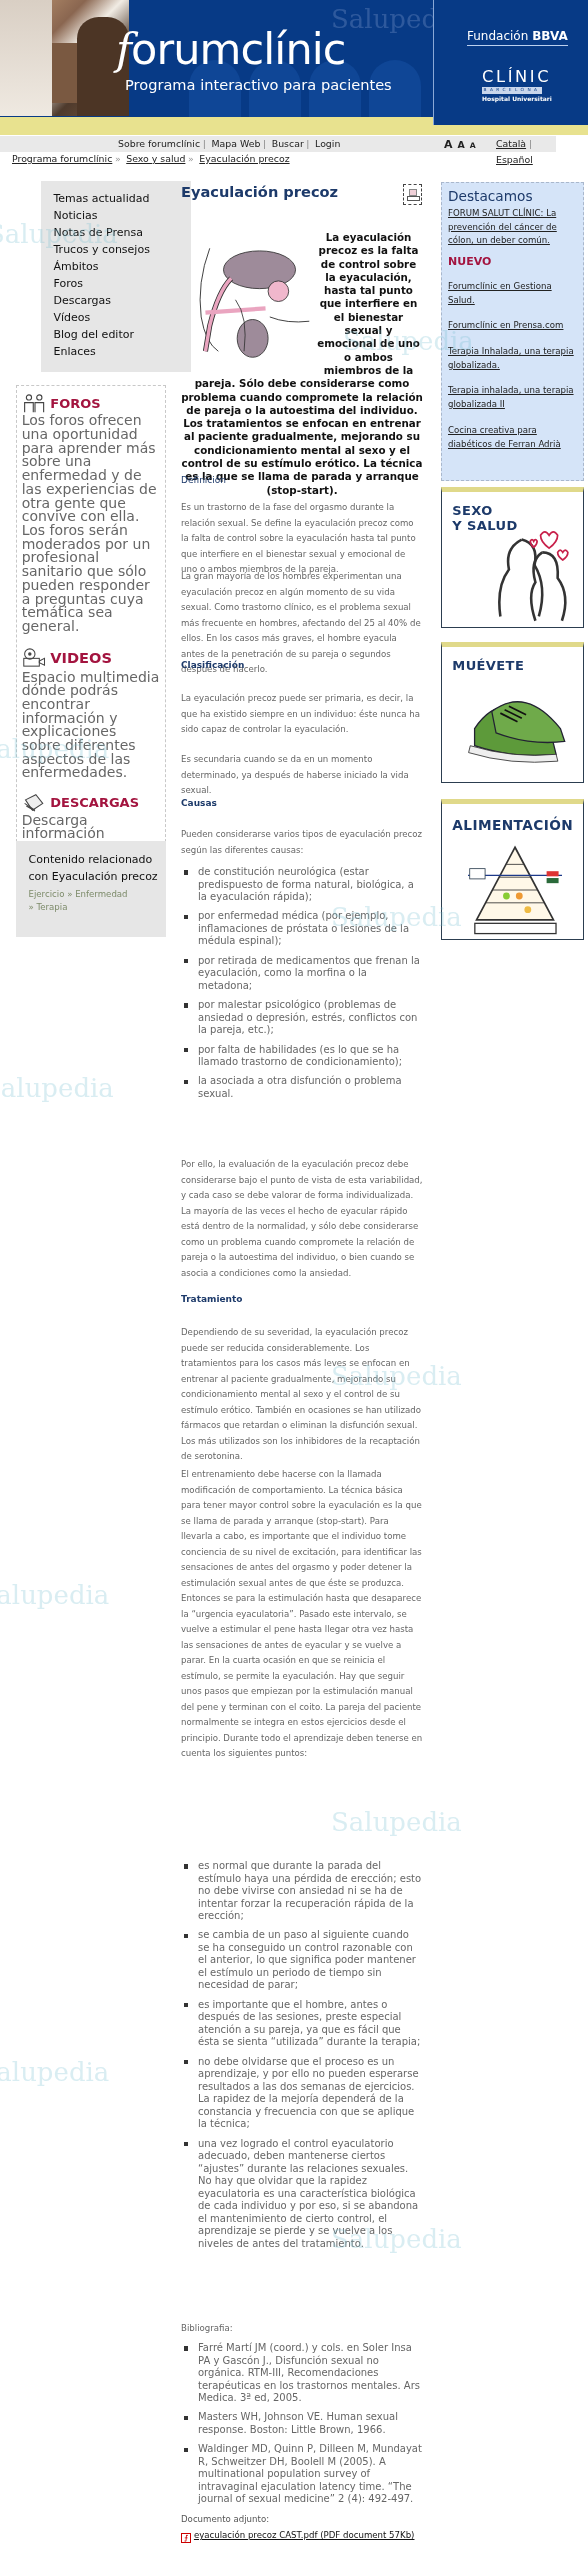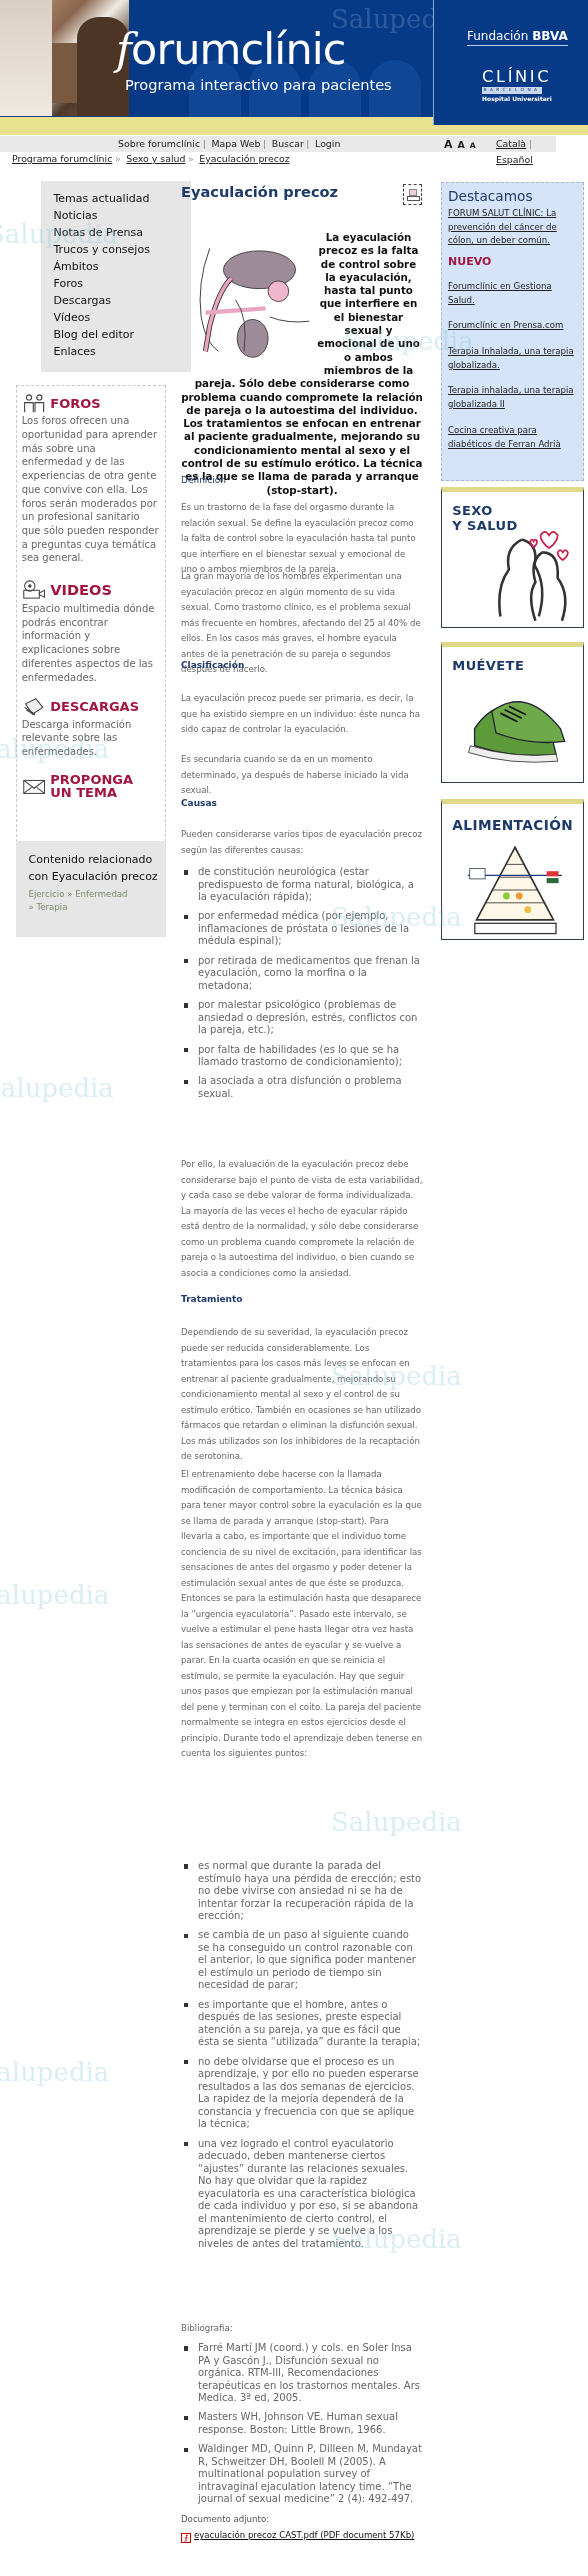--- a/index.html
+++ b/index.html
@@ -41,21 +41,21 @@
   .breadcrumb .sep { color: #999; margin: 0 2.6px; }
 
   
   .leftnav { position: absolute; left: 15.5px; top: 181px; width: 150px; height: 191px; background: #e6e6e6; padding: 9.4px 0 0 13px; margin-left: 25px; }
   .leftnav a { display: block; font-size: 11px; line-height: 17px; color: #111; text-decoration: none; }
   .promo { position: absolute; left: 15.5px; top: 385px; width: 150px; height: 477px; border: 0.9px dashed #c8c8c8; padding: 6.9px 5.2px 0 5.2px; }
   .promo-item { margin-bottom: 12px; }
   .promo-head { display: flex; align-items: center; height: 20.6px; }
   .promo-head .ico { width: 26px; height: 19px; margin-right: 2.6px; display: inline-block; }
   .promo-head .t { font-size: 13px; font-weight: bold; color: #a3143f; line-height: 13px; }
-  .promo-text { font-size: 10px; line-height: 13.7px; color: #666; margin-top: 0.9px; }
+  .promo-text { font-size: 14px; line-height: 13.7px; color: #666; margin-top: 0.9px; }
   .related-box { position: absolute; left: 15.5px; top: 840px; width: 150px; height: 96px; background: #e6e6e6; padding: 10.3px 0 0 13px; }
   .related-box .title { font-size: 11px; line-height: 17px; color: #111; }
   .related-box .tags { font-size: 8.6px; line-height: 13px; color: #7d8b6a; margin-top: 2.6px; }
 
   
   .main { position: absolute; left: 181px; top: 181px; width: 239px; }
   .page-title { font-size: 14.6px; color: #1d3a6a; position: absolute; left: 0; top: 1.7px; }
   .print-btn { position: absolute; left: 222px; top: 3.4px; width: 19px; height: 20.6px; border: 0.9px dashed #444; background: #fff; }
   .print-btn .paper { position: absolute; left: 5.2px; top: 3.4px; width: 7.7px; height: 6.9px; background: #f0d0d8; border: 0.9px solid #888; }
   .print-btn .base { position: absolute; left: 2.6px; top: 10.3px; width: 13px; height: 5.2px; background: #fff; border: 0.9px solid #555; }

